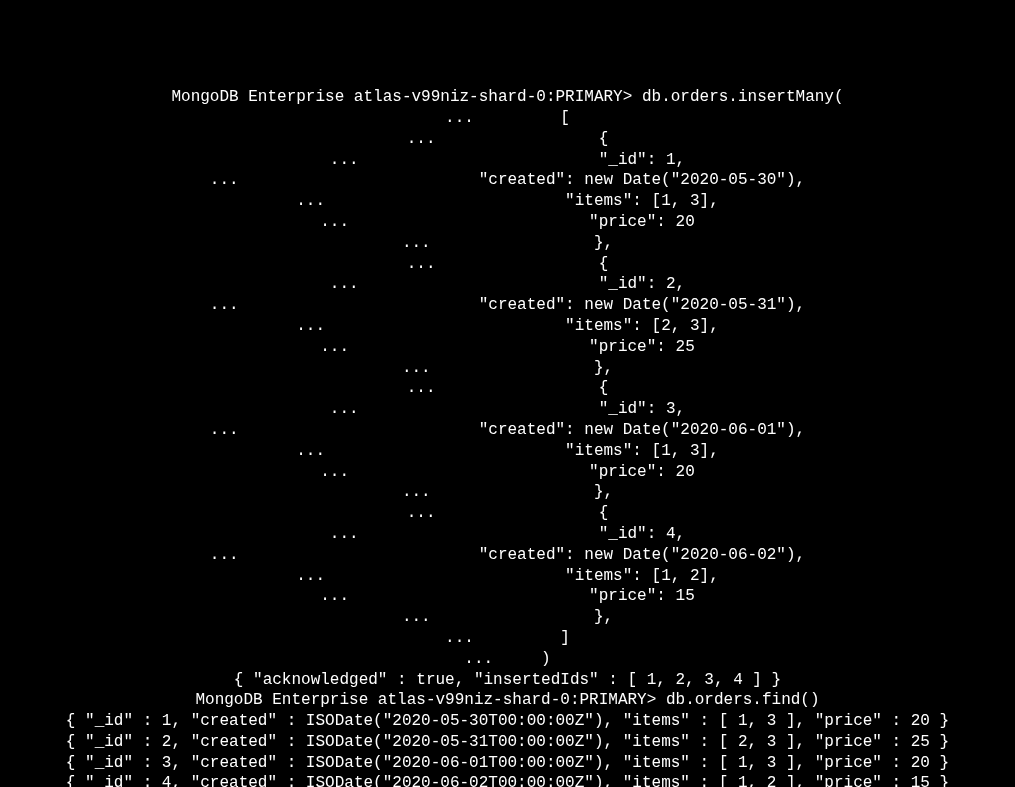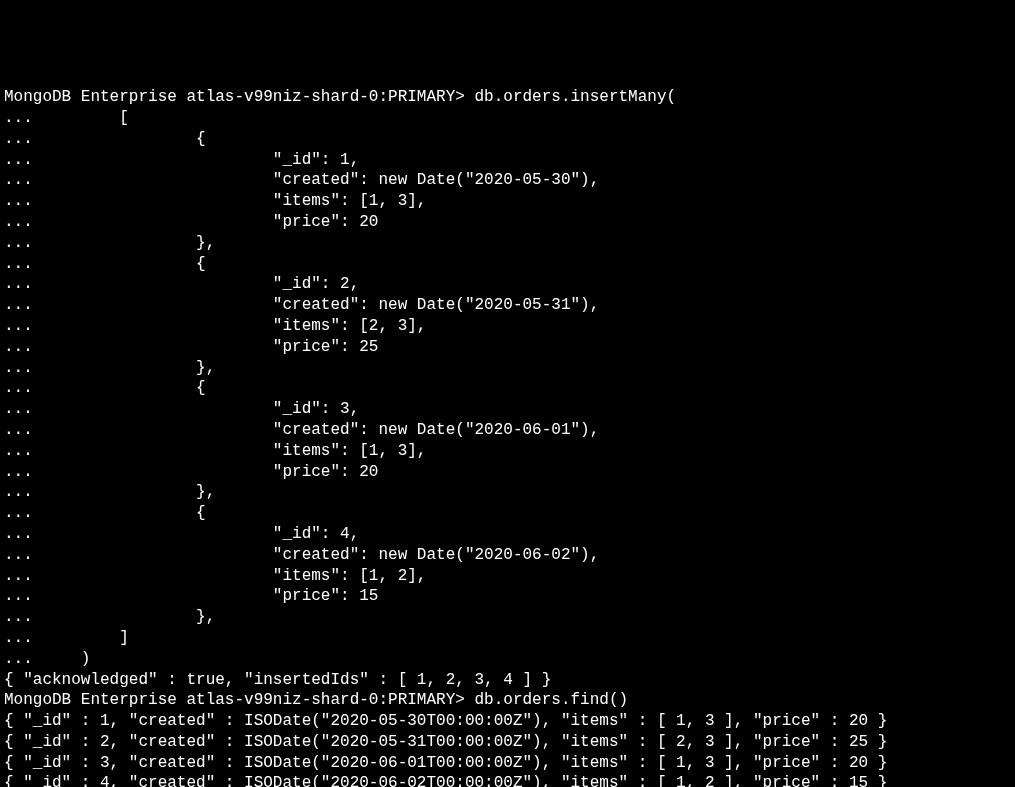--- a/index.html
+++ b/index.html
@@ -1,18 +1,19 @@
 <!DOCTYPE html>
 <html><head>
   <meta charset="utf-8">
   <style>
     * {
       margin: 0;
       padding: 0;
       box-sizing: border-box;
+      text-align: center;
     }
     body {
       background-color: #000000;
       color: #ffffff;
       font-family: "Consolas", "Monaco", "Courier New", monospace;
       font-size: 16px;
       line-height: 1.3;
       padding: 4px;
       white-space: pre;
       overflow-x: auto;

